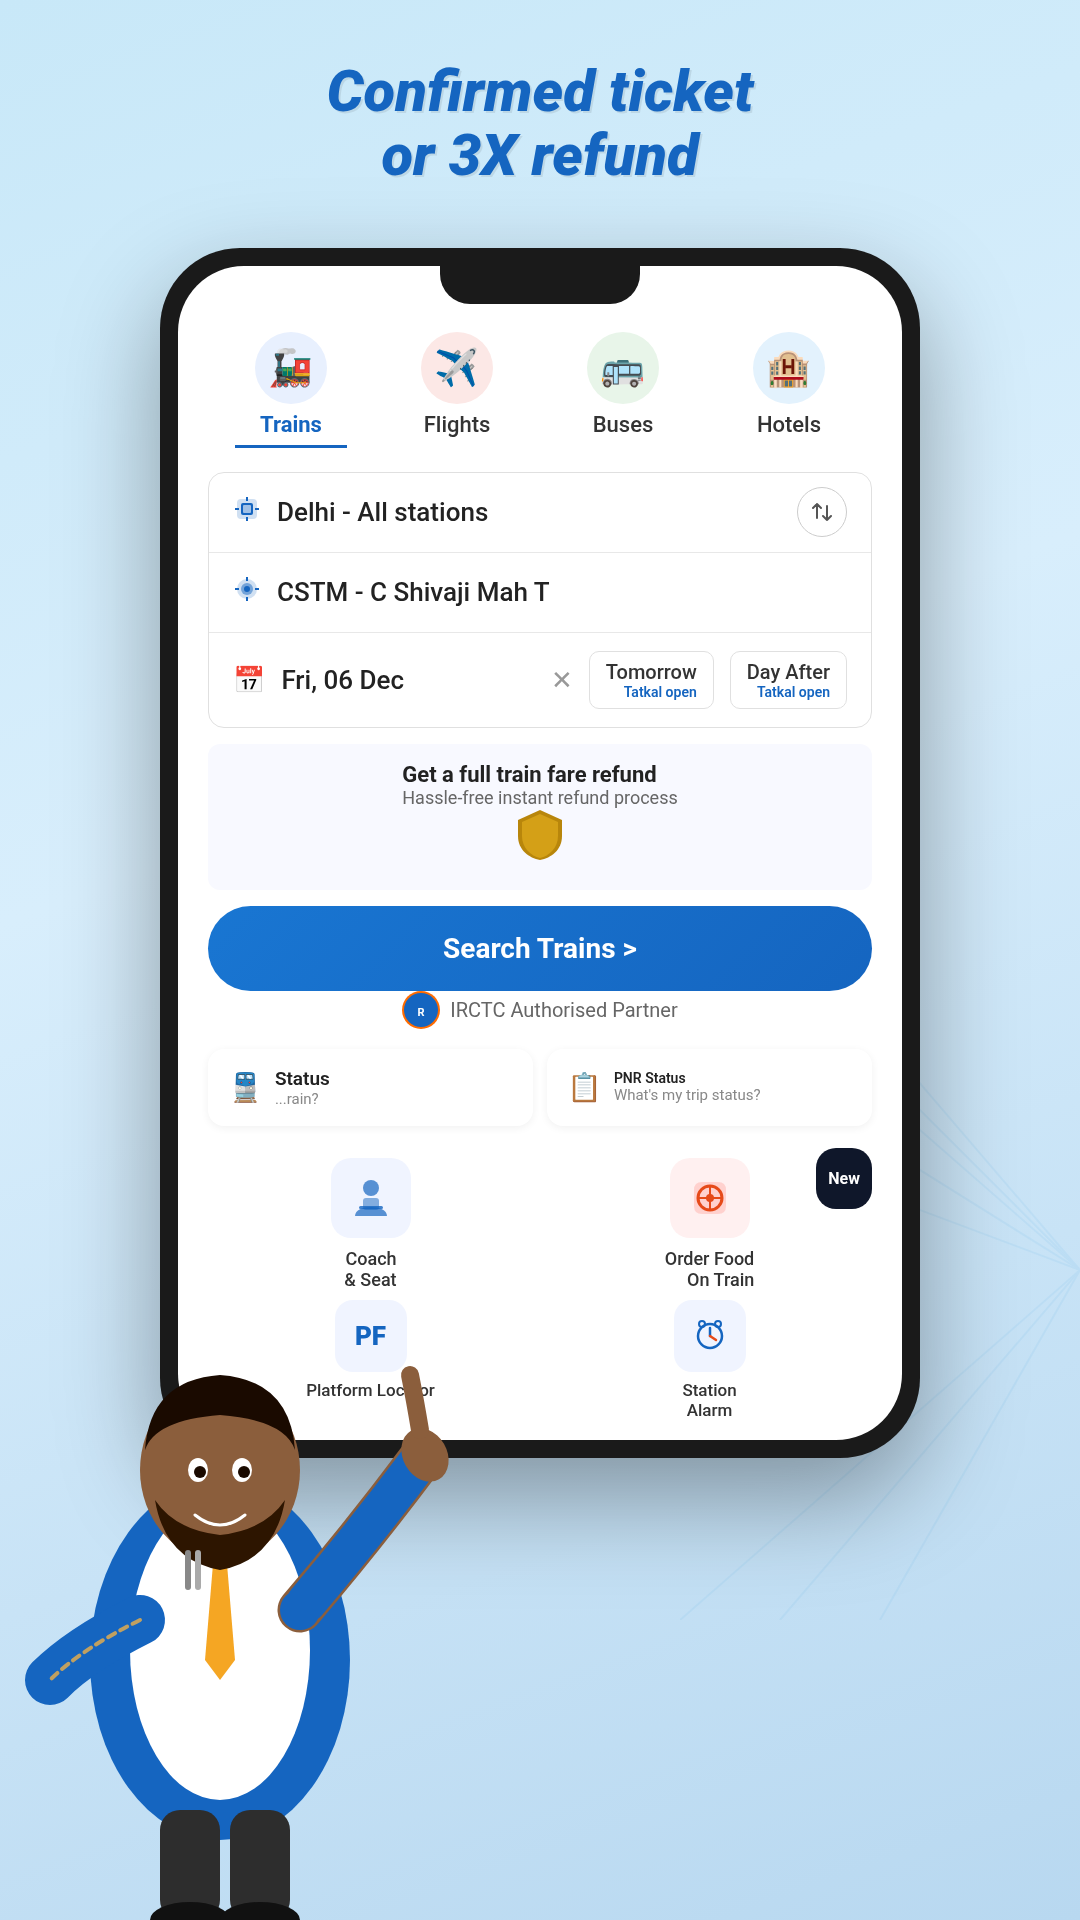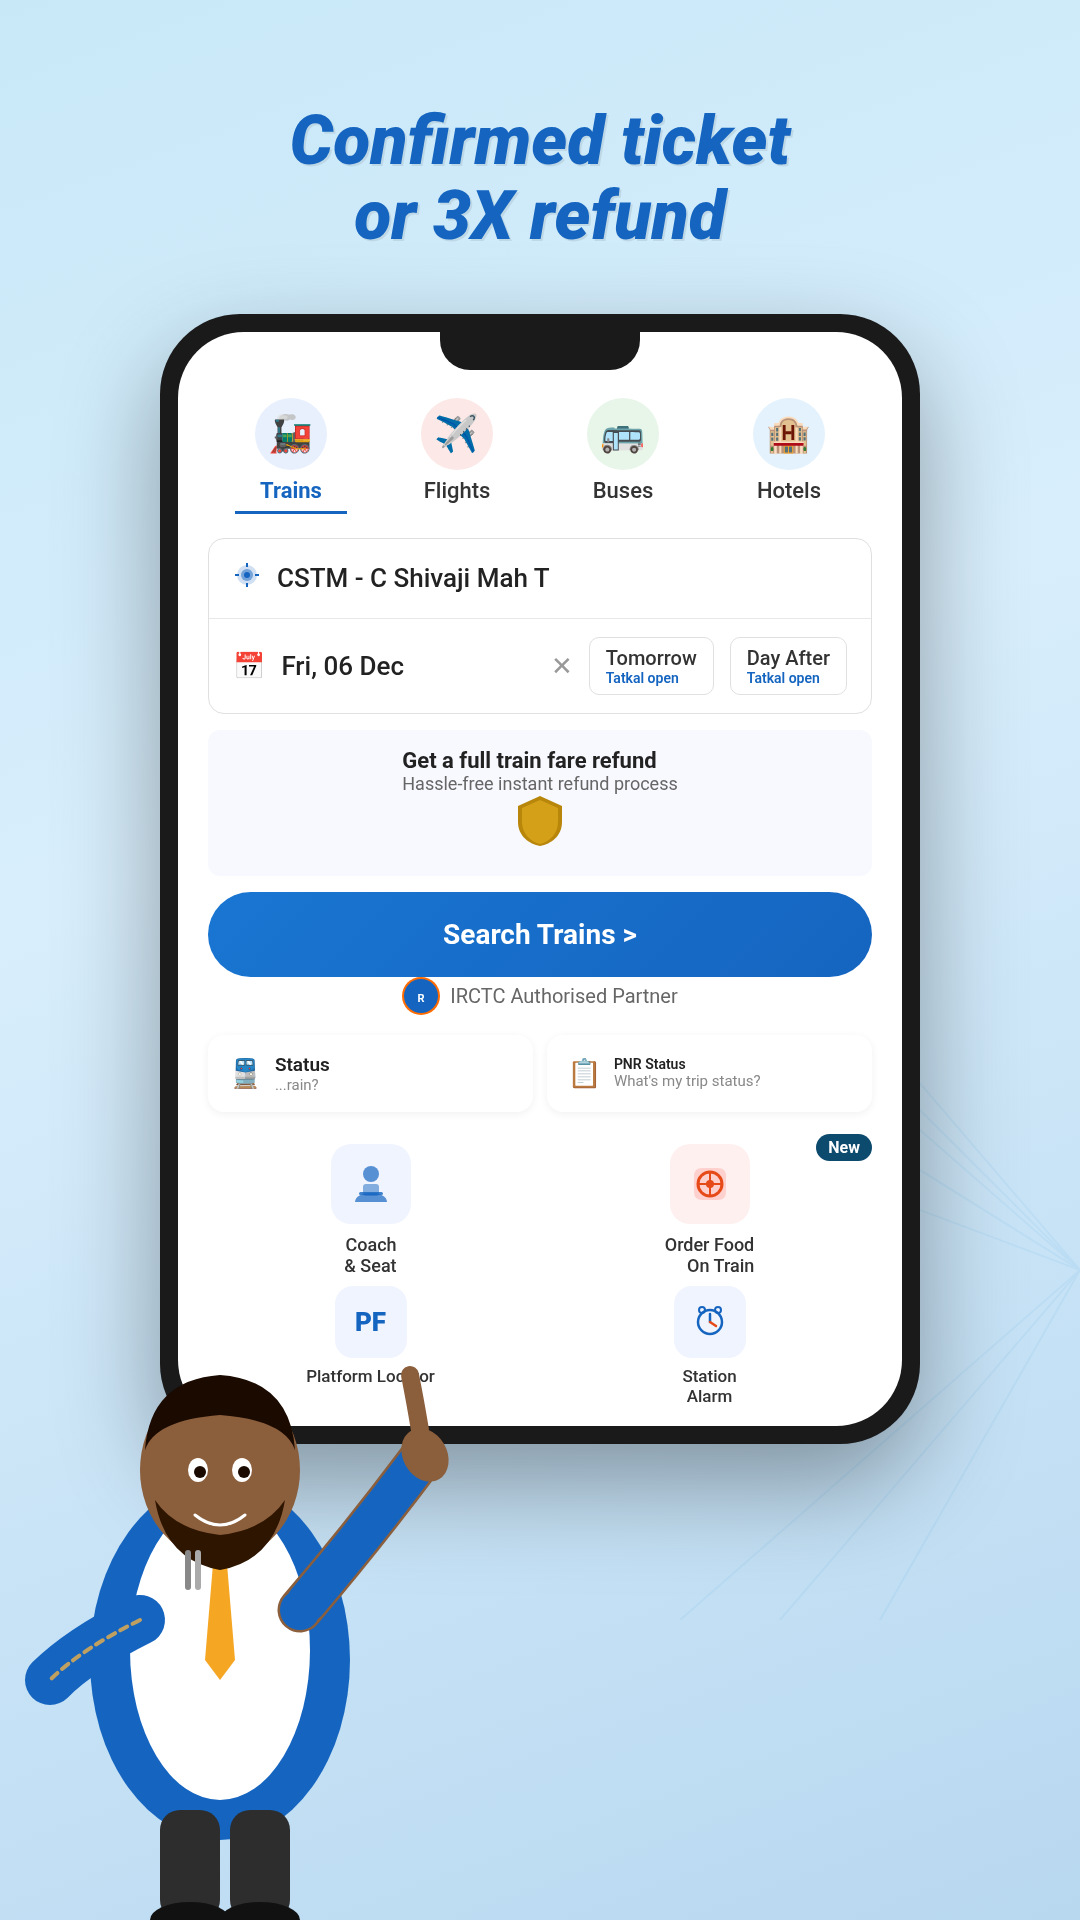--- a/index.html
+++ b/index.html
@@ -39,29 +39,28 @@
     }
 
     .badge-text-gold {
       font-size: 38px;
       font-weight: 700;
       color: #f5c842;
     }
 
     .headline {
       text-align: center;
-      font-size: 68px;
+      font-size: 58px;
       font-weight: 900;
       color: #1565C0;
       line-height: 1.1;
       font-style: italic;
       padding: 0 60px;
       margin-bottom: 60px;
       text-shadow: 2px 2px 0px rgba(0,0,0,0.08);
-      margin-top: 44px;
     }
 
     
     .phone-wrapper {
       position: relative;
       width: 760px;
       margin: 0 auto;
     }
 
     .phone-frame {
@@ -197,21 +196,21 @@
       padding: 18px 24px;
     }
 
     .date-icon { font-size: 26px; color: #666; }
     .date-text { font-size: 26px; color: #222; font-weight: 500; flex: 1; }
     .clear-btn { font-size: 26px; color: #999; }
 
     .quick-date-btn {
       display: flex;
       flex-direction: column;
-      align-items: flex-start;
+      align-items: flex-end;
       background: white;
       border: 1.5px solid #e0e0e0;
       border-radius: 10px;
       padding: 8px 16px;
       min-width: 110px;
     }
 
     .quick-date-label { font-size: 20px; color: #333; font-weight: 500; }
     .quick-date-sub { font-size: 16px; color: #1565C0; font-weight: 600; }
 
@@ -312,25 +311,25 @@
       font-size: 18px;
       color: #333;
       text-align: right;
       font-weight: 500;
     }
 
     .new-badge {
       position: absolute;
       top: -10px;
       right: 0;
-      background: #0c4a6e;
+      background: #0f172a;
       color: white;
       font-size: 16px;
       font-weight: 700;
-      padding: 4px 12px;
+      padding: 21px 12px;
       border-radius: 20px;
     }
 
     
     .bottom-row {
       display: flex;
       gap: 14px;
     }
 
     .bottom-action {
@@ -424,20 +423,41 @@
               <span class="tab-label">Buses</span>
             </div>
             <div class="nav-tab">
               <div class="tab-icon hotel-icon-bg">🏨</div>
               <span class="tab-label">Hotels</span>
             </div>
           </div>
 
           <div class="search-form">
 
+            <div class="form-row" style="padding-right:90px;">
+              <span class="station-icon">
+                <svg width="28" height="28" viewBox="0 0 28 28">
+                  <rect x="4" y="4" width="20" height="20" rx="4" fill="#1565C0" opacity="0.2"></rect>
+                  <rect x="8" y="8" width="12" height="12" rx="2" fill="#1565C0"></rect>
+                  <rect x="10" y="10" width="8" height="8" rx="1" fill="white" opacity="0.6"></rect>
+                  <line x1="14" y1="2" x2="14" y2="6" stroke="#1565C0" stroke-width="2"></line>
+                  <line x1="14" y1="22" x2="14" y2="26" stroke="#1565C0" stroke-width="2"></line>
+                  <line x1="2" y1="14" x2="6" y2="14" stroke="#1565C0" stroke-width="2"></line>
+                  <line x1="22" y1="14" x2="26" y2="14" stroke="#1565C0" stroke-width="2"></line>
+                </svg>
+              </span>
+              <span class="station-text">Delhi - All stations</span>
+
+              <div class="swap-btn">
+                <svg width="24" height="24" viewBox="0 0 24 24">
+                  <path d="M7 4v14M7 4L3 8M7 4l4 4" stroke="#555" stroke-width="2" fill="none" stroke-linecap="round"></path>
+                  <path d="M17 20V6M17 20l4-4M17 20l-4-4" stroke="#555" stroke-width="2" fill="none" stroke-linecap="round"></path>
+                </svg>
+              </div>
+            </div>
 
             <div class="form-row">
               <span class="station-icon">
                 <svg width="28" height="28" viewBox="0 0 28 28">
                   <circle cx="14" cy="14" r="10" fill="#1565C0" opacity="0.2"></circle>
                   <circle cx="14" cy="14" r="6" fill="#1565C0" opacity="0.5"></circle>
                   <circle cx="14" cy="14" r="3" fill="#1565C0"></circle>
                   <line x1="14" y1="2" x2="14" y2="6" stroke="#1565C0" stroke-width="2"></line>
                   <line x1="14" y1="22" x2="14" y2="26" stroke="#1565C0" stroke-width="2"></line>
                   <line x1="2" y1="14" x2="6" y2="14" stroke="#1565C0" stroke-width="2"></line>

